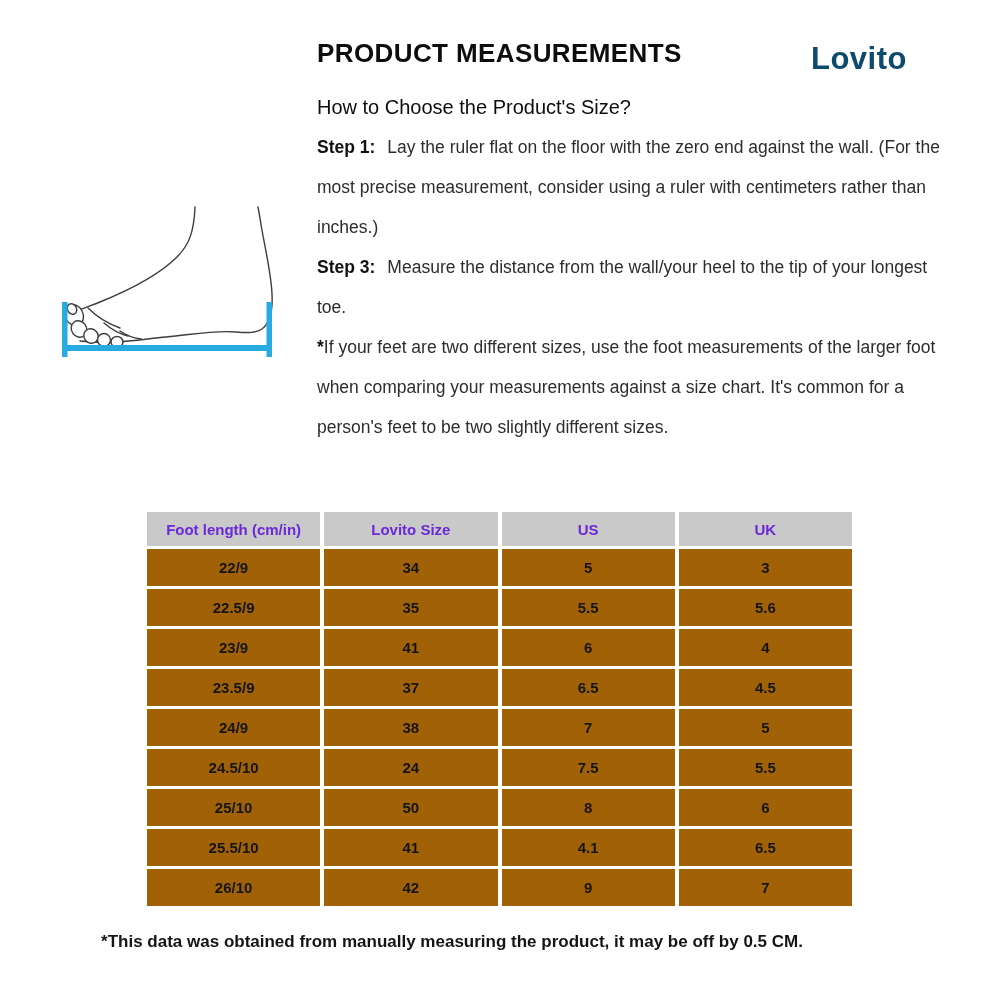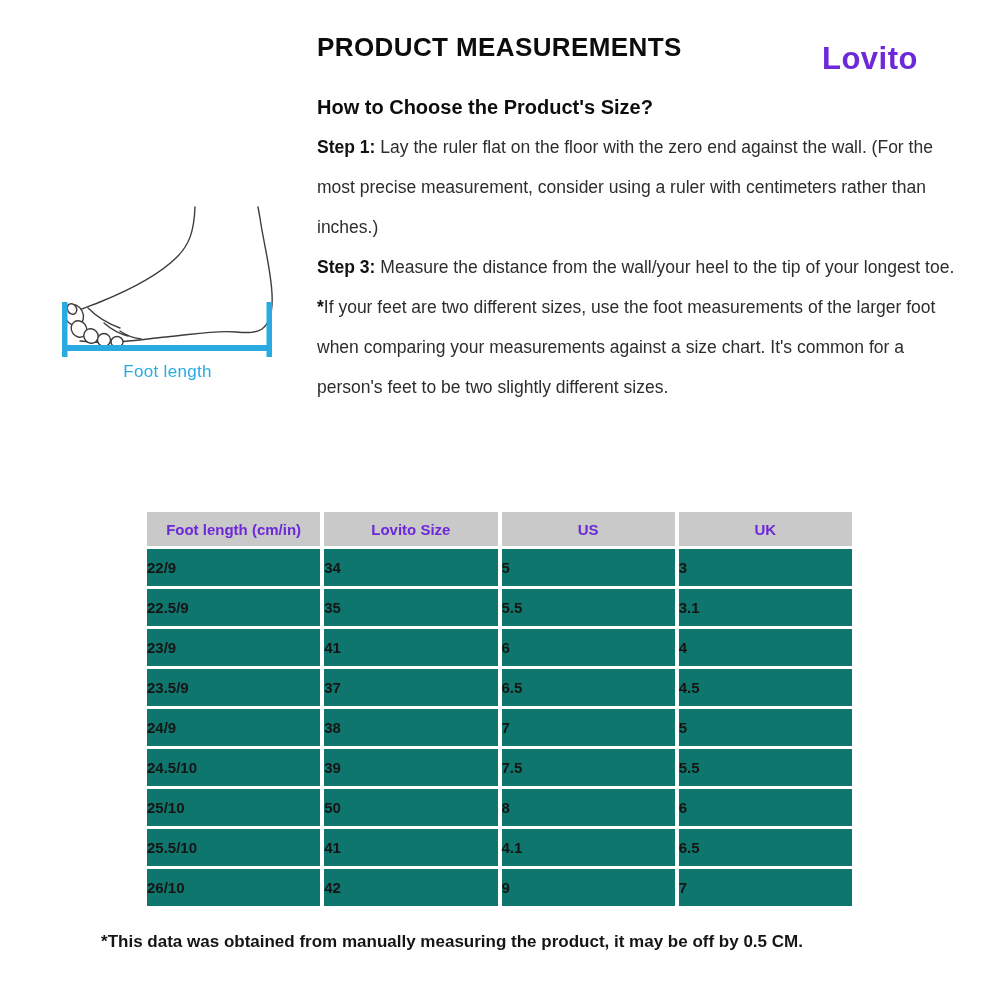--- a/index.html
+++ b/index.html
@@ -10,61 +10,61 @@
     height: 1000px;
     background: #ffffff;
     font-family: "Liberation Sans", "DejaVu Sans", sans-serif;
     color: #1c1c1c;
     overflow: hidden;
   }
 
   .doc-title {
     position: absolute;
     left: 317px;
-    top: 32px;
+    top: 38px;
     font-size: 26px;
     font-weight: 800;
     letter-spacing: 0.4px;
     color: #0d0d0d;
   }
 
   .brand {
     position: absolute;
     top: 41px;
-    right: 82px;
+    right: 93px;
     font-size: 31px;
     font-weight: 700;
     letter-spacing: 0.5px;
-    color: #6d28d9;
+    color: #0c4a6e;
   }
 
   .guide-heading {
     position: absolute;
     left: 317px;
     top: 96px;
     font-size: 20px;
-    font-weight: 700;
+    font-weight: 400;
     color: #0d0d0d;
   }
 
   .guide-text {
     position: absolute;
     left: 317px;
     top: 127px;
     width: 640px;
     font-size: 17.5px;
     line-height: 40px;
     color: #2d2d2d;
   }
   .guide-text p { margin: 0; }
   .step-label, .note-marker {
     font-weight: 800;
     color: #111111;
   }
-  .step-label { margin-right: 5px; }
+  .step-label { margin-right: 12px; }
 
   .figure {
     position: absolute;
     left: 50px;
     top: 190px;
     width: 235px;
   }
   .figure svg { display: block; }
   .figure-caption {
     margin-top: 2px;
@@ -90,26 +90,26 @@
   table.size-table th {
     background: #c9c9c9;
     height: 34px;
     font-size: 15px;
     font-weight: 700;
     color: #6d28d9;
     text-align: center;
     vertical-align: middle;
   }
   table.size-table td {
-    background: #0f766e;
+    background: #a16207;
     height: 37px;
     font-size: 15px;
     font-weight: 700;
     color: #151515;
-    text-align: left;
+    text-align: center;
     vertical-align: middle;
   }
 
   .footnote {
     position: absolute;
     left: 0;
     top: 932px;
     width: 904px;
     text-align: center;
     font-size: 17px;
@@ -147,21 +147,20 @@
         <ellipse cx="54" cy="150" rx="6.5" ry="6.5"></ellipse>
         <ellipse cx="67" cy="152" rx="6" ry="5.5"></ellipse>
       </g>
 
       <g fill="#29abe2">
         <rect x="12" y="155" width="210" height="6"></rect>
         <rect x="12" y="112" width="5.5" height="55"></rect>
         <rect x="216.5" y="112" width="5.5" height="55"></rect>
       </g>
     </svg>
-    <div class="figure-caption">Foot length</div>
   </div>
 
   <div class="guide-text">
     <p><span class="step-label">Step 1:</span><span>Lay the ruler flat on the floor with the zero end against the wall. (For the most precise measurement, consider using a ruler with centimeters rather than inches.)</span></p>
     <p><span class="step-label">Step 3:</span><span>Measure the distance from the wall/your heel to the tip of your longest toe.</span></p>
     <p><span class="note-marker">*</span><span>If your feet are two different sizes, use the foot measurements of the larger foot when comparing your measurements against a size chart. It's common for a person's feet to be two slightly different sizes.</span></p>
   </div>
 
   <div class="size-table-wrap">
     <table class="size-table">
@@ -177,21 +176,21 @@
         <tr>
           <td>22/9</td>
           <td>34</td>
           <td>5</td>
           <td>3</td>
         </tr>
         <tr>
           <td>22.5/9</td>
           <td>35</td>
           <td>5.5</td>
-          <td>3.1</td>
+          <td>5.6</td>
         </tr>
         <tr>
           <td>23/9</td>
           <td>41</td>
           <td>6</td>
           <td>4</td>
         </tr>
         <tr>
           <td>23.5/9</td>
           <td>37</td>
@@ -199,21 +198,21 @@
           <td>4.5</td>
         </tr>
         <tr>
           <td>24/9</td>
           <td>38</td>
           <td>7</td>
           <td>5</td>
         </tr>
         <tr>
           <td>24.5/10</td>
-          <td>39</td>
+          <td>24</td>
           <td>7.5</td>
           <td>5.5</td>
         </tr>
         <tr>
           <td>25/10</td>
           <td>50</td>
           <td>8</td>
           <td>6</td>
         </tr>
         <tr>

